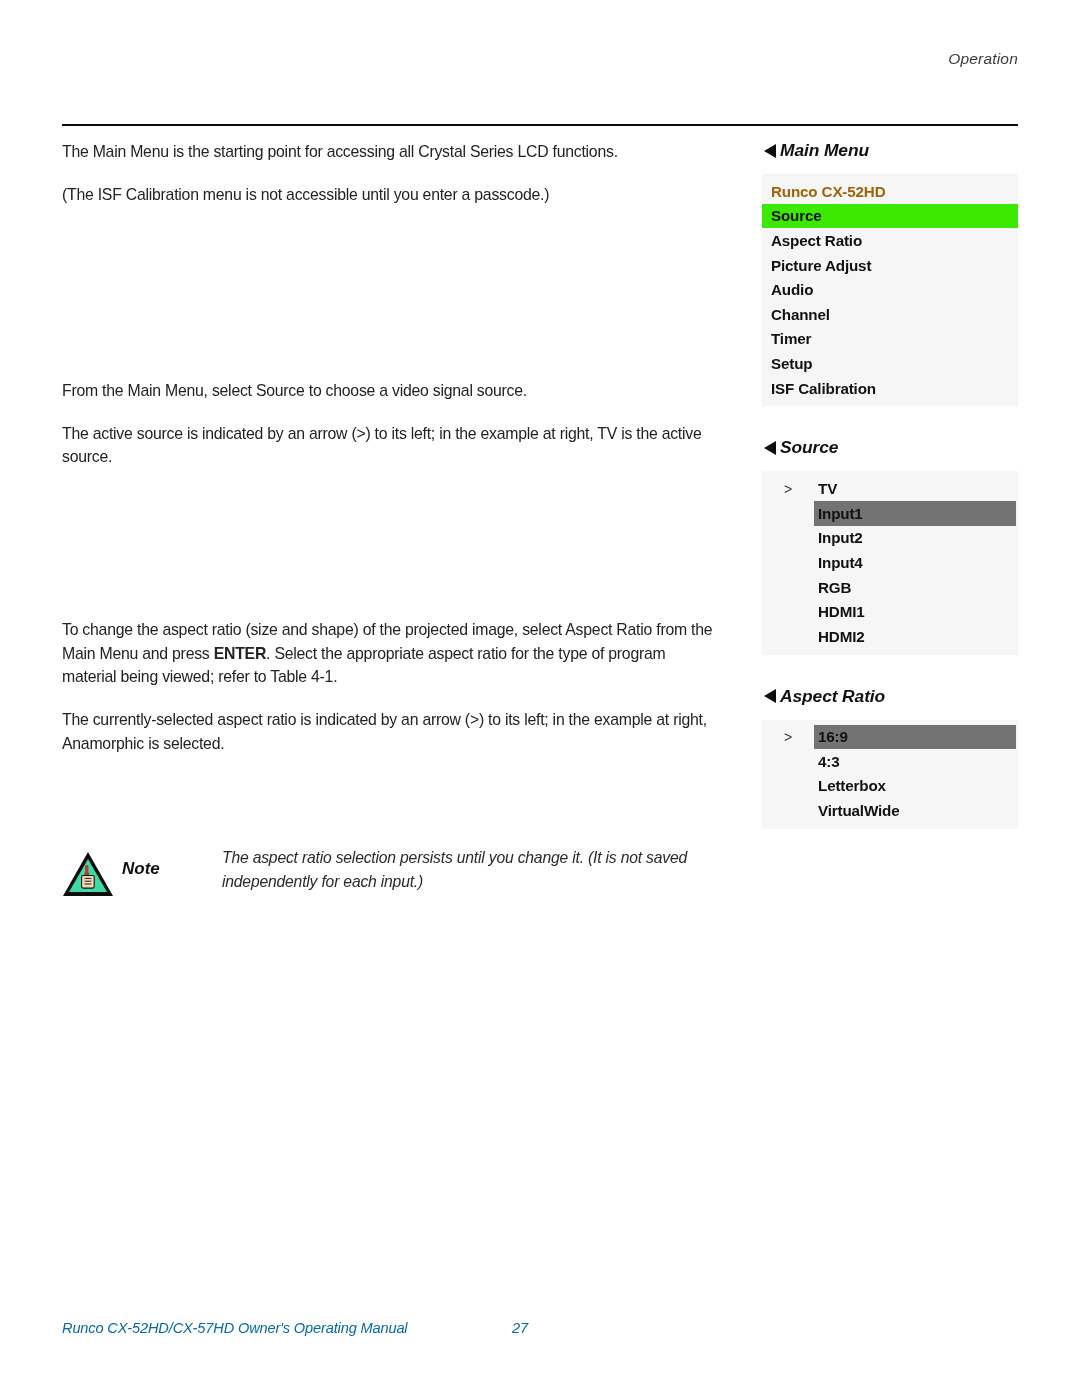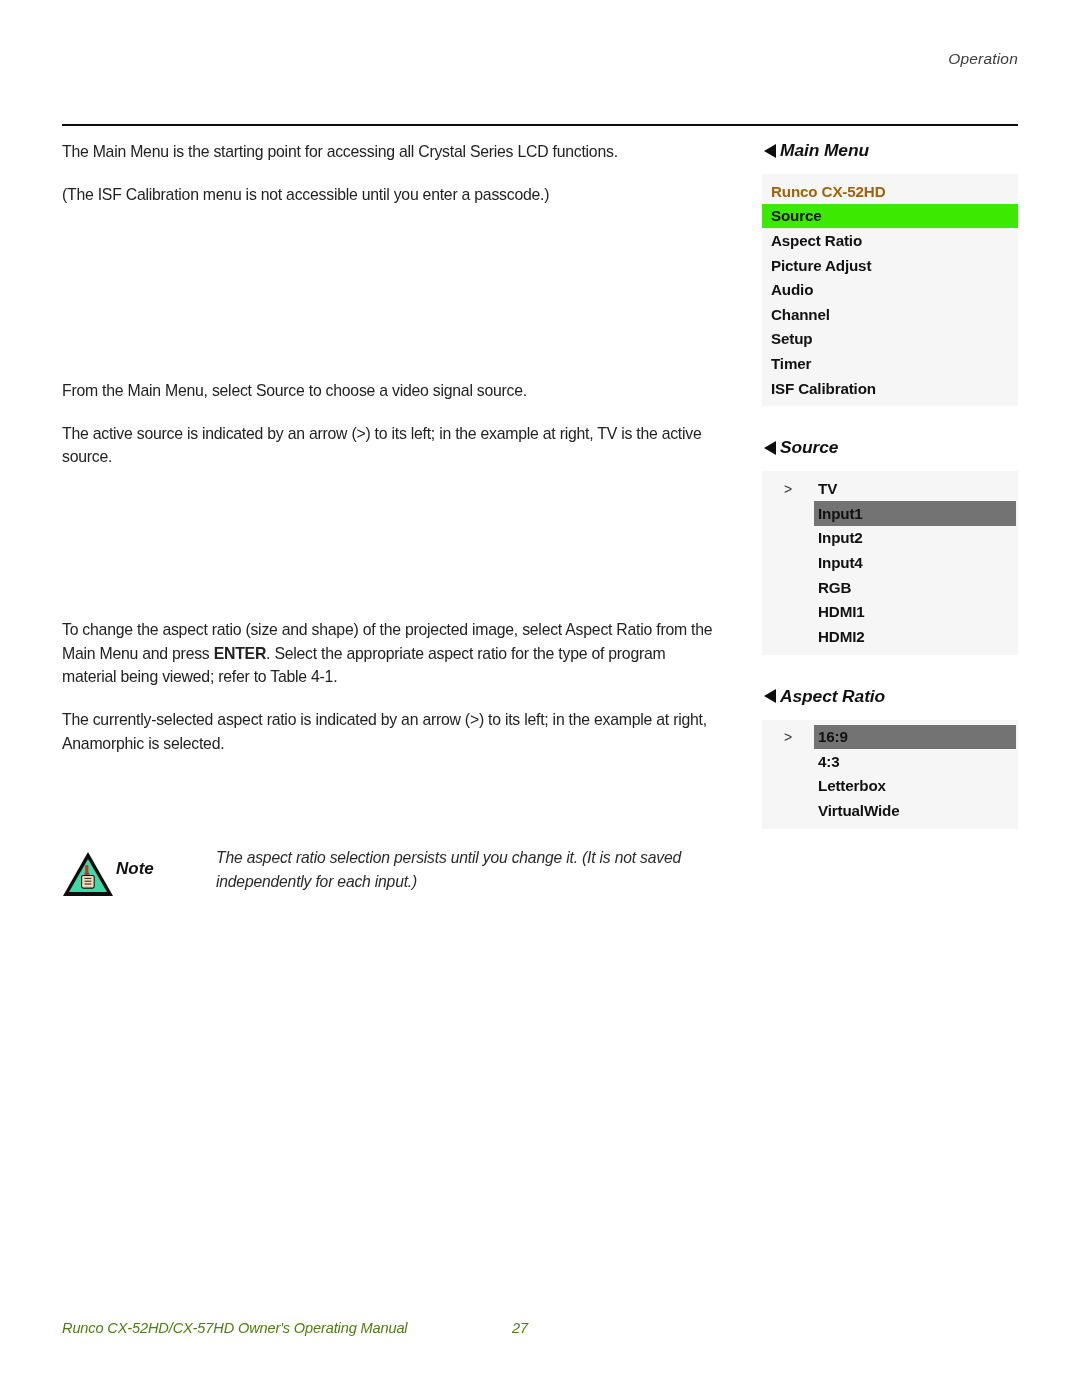--- a/index.html
+++ b/index.html
@@ -39,21 +39,21 @@
   .note{
     position:absolute;left:62px;top:845px;width:680px;
     display:flex;align-items:flex-start;
   }
   .note-icon{
     width:52px;height:46px;flex:0 0 52px;margin-top:6px;
     position:relative;
   }
   .note-word{
     font-style:italic;font-weight:bold;font-size:17px;
-    margin-left:2px;margin-top:14px;color:#111;white-space:nowrap;
+    margin-left:8px;margin-top:14px;color:#111;white-space:nowrap;
   }
   .note-text{
     margin-left:62px;font-style:italic;font-size:16.2px;
     line-height:1.5;color:#2a2a2a;letter-spacing:-.2px;
     transform:scaleX(.97);transform-origin:left top;
   }
 
   
   .osd-col{position:absolute;left:762px;top:140px;width:256px;}
   .osd-head{
@@ -89,21 +89,21 @@
   
   .panel.indent .row .hlwrap{
     flex:1 1 auto;height:24.6px;display:flex;align-items:center;
     padding-left:4px;margin-right:2px;
   }
   .panel.indent .row.hl .hlwrap{background:#737373;align-items:center;}
 
   
   .footer{
     position:absolute;left:62px;top:1320px;width:956px;
-    font-style:italic;font-size:14.6px;color:#4d7c0f;
+    font-style:italic;font-size:14.6px;color:#0369a1;
     display:flex;align-items:baseline;
   }
   .footer .fname{width:450px;letter-spacing:-.15px;}
   .footer .fpage{width:60px;text-align:left;font-style:italic;}
 </style>
 </head>
 <body>
 
 <div class="page">
 
@@ -165,24 +165,24 @@
       <div class="row">
         <span class="lbl">Picture Adjust</span>
       </div>
       <div class="row">
         <span class="lbl">Audio</span>
       </div>
       <div class="row">
         <span class="lbl">Channel</span>
       </div>
       <div class="row">
+        <span class="lbl">Timer</span>
+      </div>
+      <div class="row">
         <span class="lbl">Setup</span>
-      </div>
-      <div class="row">
-        <span class="lbl">Timer</span>
       </div>
       <div class="row">
         <span class="lbl">ISF Calibration</span>
       </div>
     </div>
 
     <div class="osd-head">
       <span class="tri-left"></span>
       <span>Source</span>
     </div>

